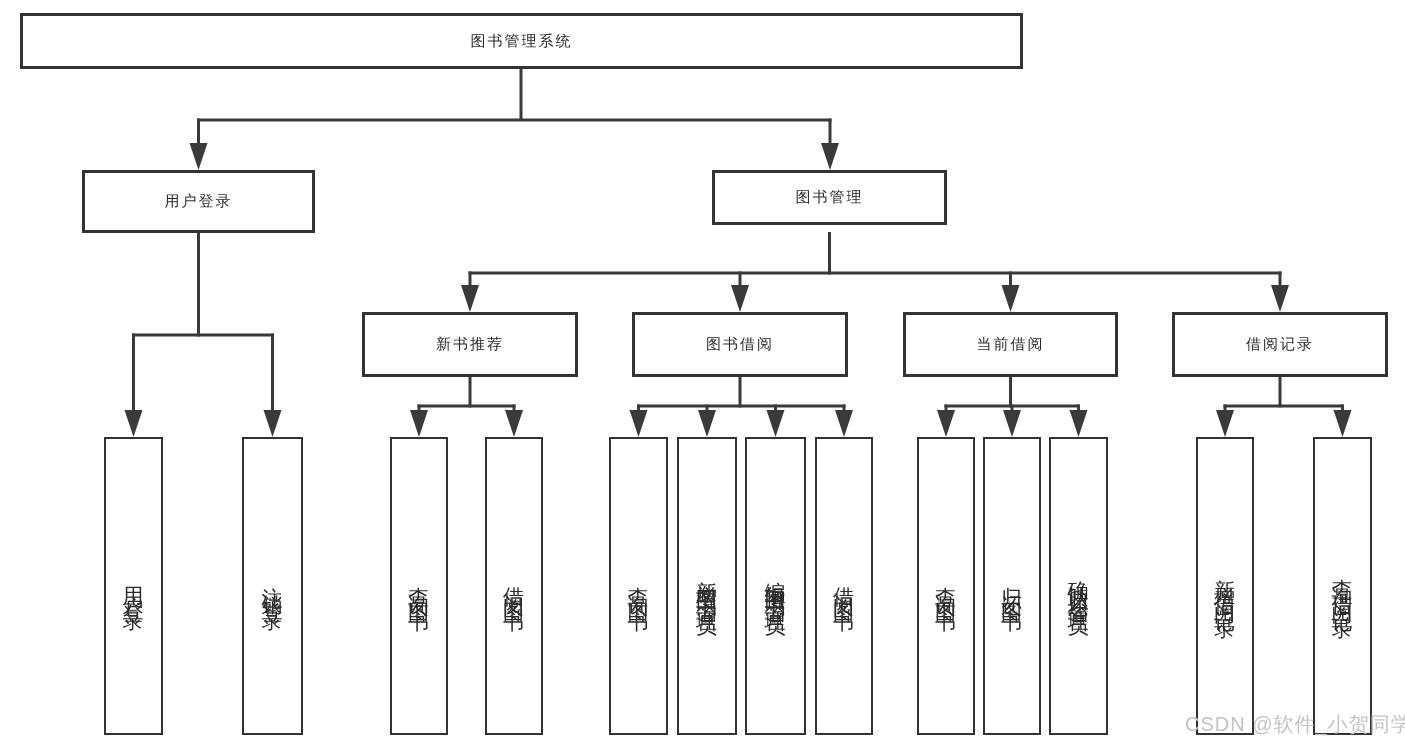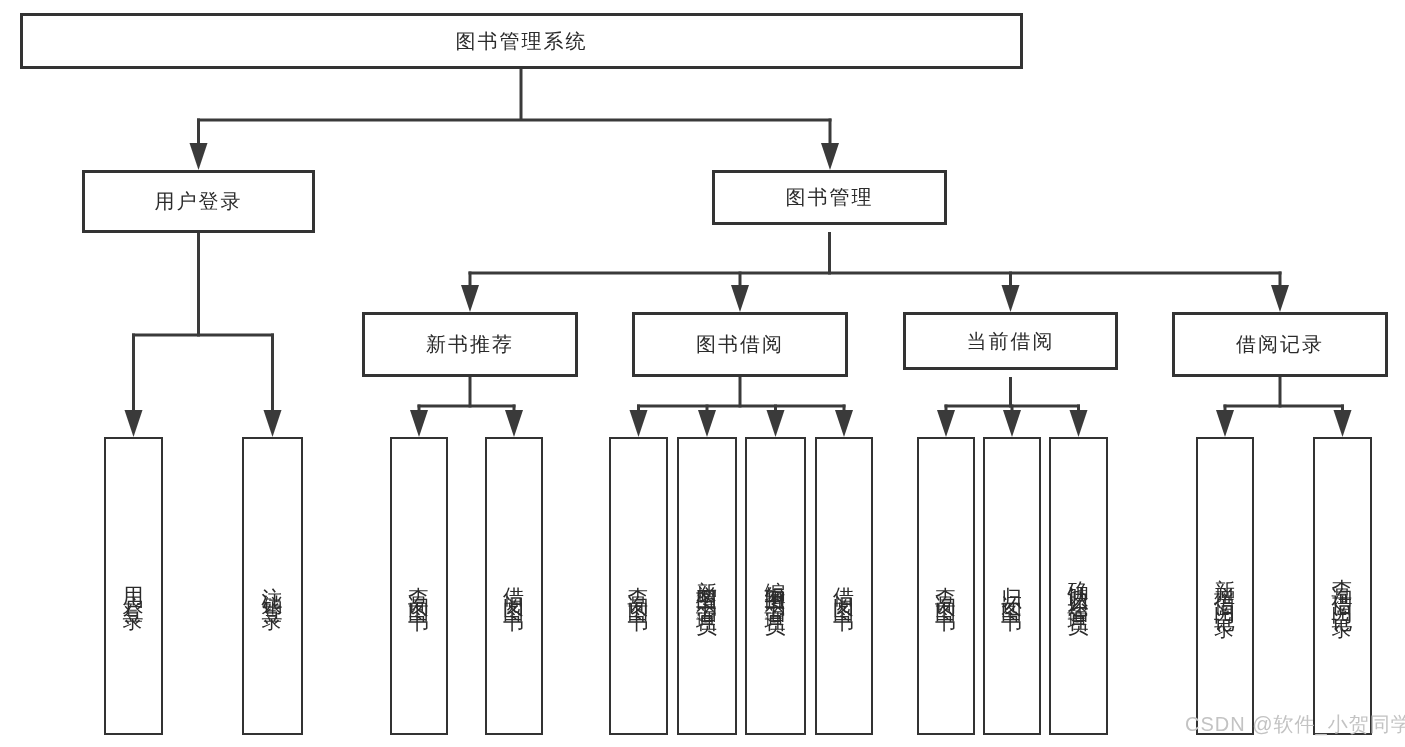--- a/index.html
+++ b/index.html
@@ -21,21 +21,21 @@
     position: absolute;
     box-sizing: border-box;
     background: #ffffff;
     border: 3px solid #333333;
     display: flex;
     align-items: center;
     justify-content: center;
     z-index: 2;
   }
   .node .hlabel {
-    font-size: 20px;
+    font-size: 15px;
     letter-spacing: 2px;
     white-space: nowrap;
     color: #2b2b2b;
   }
   .leaf {
     position: absolute;
     box-sizing: border-box;
     background: #ffffff;
     border: 2px solid #333333;
     display: flex;
@@ -144,21 +144,21 @@
   <div class="node" style="left:712px; top:170px; width:235px; height:55px;">
     <span class="hlabel">图书管理</span>
   </div>
 
   <div class="node" style="left:632px; top:312px; width:216px; height:65px;">
     <span class="hlabel">图书借阅</span>
   </div>
   <div class="node" style="left:362px; top:312px; width:216px; height:65px;">
     <span class="hlabel">新书推荐</span>
   </div>
-  <div class="node" style="left:903px; top:312px; width:215px; height:58px;">
+  <div class="node" style="left:903px; top:312px; width:215px; height:65px;">
     <span class="hlabel">当前借阅</span>
   </div>
   <div class="node" style="left:1172px; top:312px; width:216px; height:65px;">
     <span class="hlabel">借阅记录</span>
   </div>
 
   <div class="leaf" style="left:104px; top:437px; width:59px; height:298px;">
     <span class="vlabel">用户登录</span>
   </div>
   <div class="leaf" style="left:242px; top:437px; width:61px; height:298px;">

